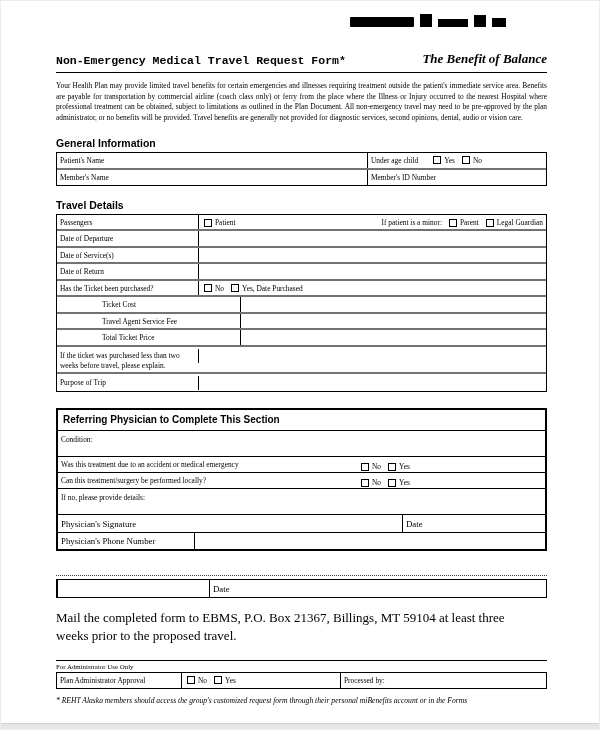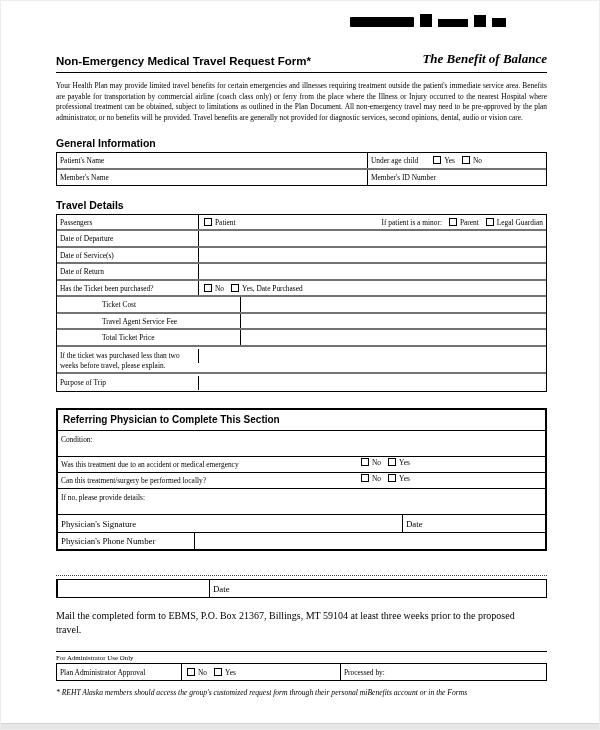--- a/index.html
+++ b/index.html
@@ -18,21 +18,21 @@
   .frag{background:#000;display:inline-block}
   .f1{width:64px;height:10px;border-radius:1px}
   .f2{width:12px;height:13px}
   .f3{width:30px;height:8px}
   .f4{width:12px;height:12px}
   .f5{width:14px;height:9px}
 
   .content{position:absolute;left:55px;top:0;width:491px}
 
   .header-row{display:flex;justify-content:space-between;align-items:flex-end;margin-top:50px}
-  h1{font-family:Liberation Sans, sans-serif;font-size:11.5px;font-weight:bold;margin:0}
+  h1{font-family:Liberation Mono, monospace;font-size:11.5px;font-weight:bold;margin:0}
   .tagline{font-size:13px;font-weight:bold;font-style:italic;white-space:nowrap}
   .title-rule{border-top:1.5px solid #000;margin-top:5px}
 
   .intro{margin:8px 0 0 0;font-size:7.4px;line-height:1.45;text-align:justify}
 
   h2{font-family:"Liberation Sans",sans-serif;font-size:10.5px;font-weight:bold;margin:13px 0 0 0}
 
   .tbl{border:1px solid #000;margin-top:3px}
   .row{display:flex;border-top:2px solid #737373;min-height:13px;align-items:center;font-size:7.4px}
   .row:first-child{border-top:0}
@@ -52,34 +52,34 @@
   .h46{min-height:46px}
   .h40{min-height:40px}
   .h22{min-height:20px}
   .travel .row{min-height:12.5px}
   .wrapcell{display:block;line-height:1.35}
 
   .cb{width:6px;height:6px;border:1px solid #000;display:inline-block;flex:none;margin:0 3px 0 7px;background:#fff}
   .cb.first{margin-left:2px}
   .sp{display:inline-block;width:8px}
   .between{justify-content:space-between}
-  .optgroup{display:flex;align-items:flex-start}
+  .optgroup{display:flex;align-items:flex-end}
 
   .phys-box{border:2px solid #000;margin-top:16px}
   .phys-heading{font-family:"Liberation Sans",sans-serif;font-size:10px;font-weight:bold;padding:4px 5px 5px}
   .phys-box .row{border-top:1px solid #000}
   .q{width:292px;flex:none}
   .sigrow{min-height:15px;font-size:8.8px}
   .phonerow{min-height:14px;font-size:8.8px}
 
   .dotted{margin-top:24px;border-top:1.5px dotted #3a3a3a;height:0}
 
   .member .row{min-height:15px;font-size:8.8px}
 
-  .mail{margin:11px 4px 0 0;font-size:10px;line-height:1.35;width:482px}
+  .mail{margin:11px 4px 0 0;font-size:13px;line-height:1.35;width:482px}
 
   .admin-rule{border-top:1px solid #000;margin-top:15px}
   .admin-heading{font-size:6.9px;margin-top:2px}
   .admin .row{min-height:13.5px}
 
   .footnote{margin-top:7px;font-size:7.6px;font-style:italic;white-space:nowrap;overflow:hidden}
 </style>
 </head>
 <body>
 

